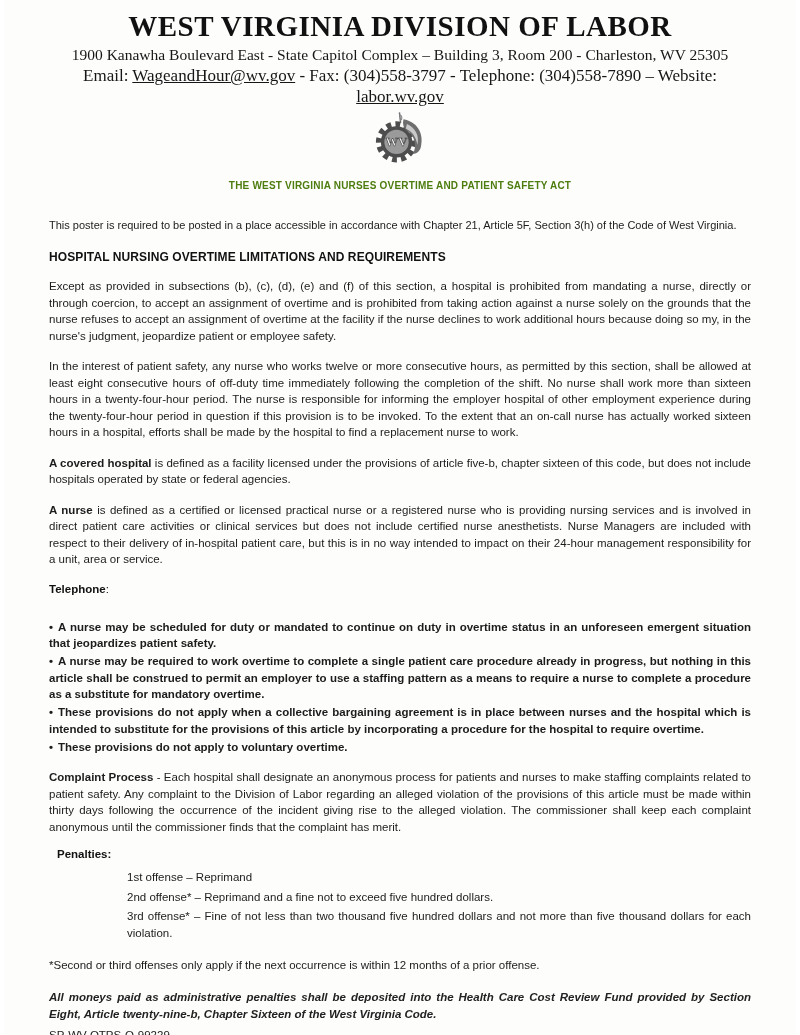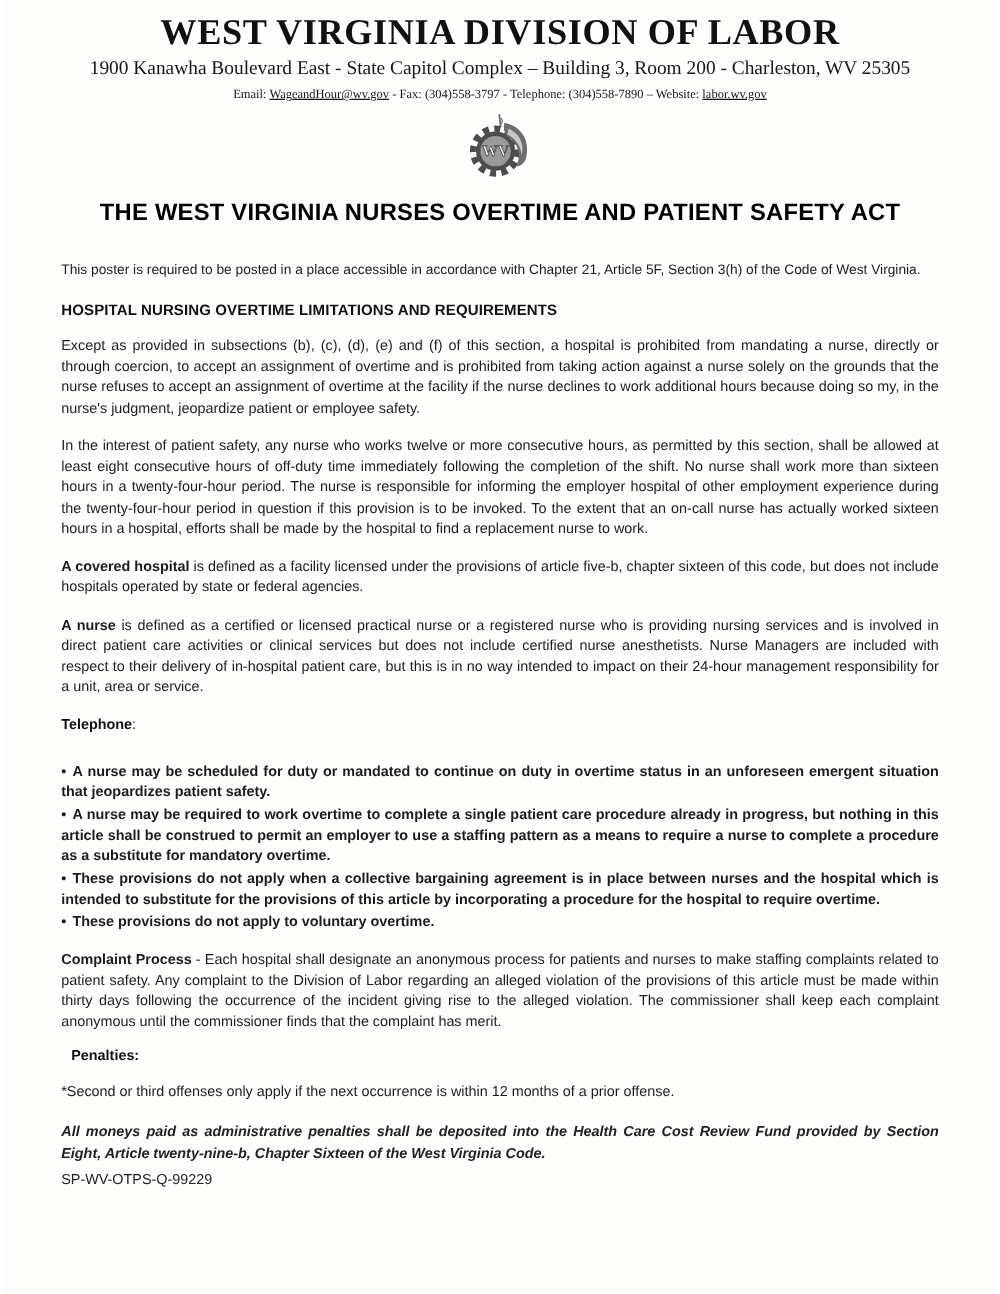--- a/index.html
+++ b/index.html
@@ -23,41 +23,41 @@
     letter-spacing: 0.5px;
     color: #111;
     line-height: 36px;
   }
   .letterhead .addr-line {
     font-size: 15.5px;
     line-height: 21px;
     color: #161616;
   }
   .letterhead .contact-line {
-    font-size: 10px;
+    font-size: 17px;
     line-height: 21px;
     color: #161616;
   }
   .letterhead a.doc-link {
     color: #161616;
     text-decoration: underline;
     cursor: pointer;
   }
 
   
   .logo-wrap { text-align: center; margin: 3px 0 2px 0; }
   .logo-wrap svg { display: inline-block; }
 
   
   .act-title {
     text-align: center;
-    font-size: 19px;
+    font-size: 10px;
     font-weight: bold;
     letter-spacing: 0.2px;
-    color: #000000;
+    color: #4d7c0f;
     margin-top: 8px;
   }
 
   
   .intro {
     margin-top: 27px;
     font-size: 11px;
     line-height: 15px;
     color: #1c1c1c;
   }
@@ -181,20 +181,25 @@
     <p class="bullet-item"><span class="bullet-glyph">•</span><span>A nurse may be scheduled for duty or mandated to continue on duty in overtime status in an unforeseen emergent situation that jeopardizes patient safety.</span></p>
     <p class="bullet-item"><span class="bullet-glyph">•</span><span>A nurse may be required to work overtime to complete a single patient care procedure already in progress, but nothing in this article shall be construed to permit an employer to use a staffing pattern as a means to require a nurse to complete a procedure as a substitute for mandatory overtime.</span></p>
     <p class="bullet-item"><span class="bullet-glyph">•</span><span>These provisions do not apply when a collective bargaining agreement is in place between nurses and the hospital which is intended to substitute for the provisions of this article by incorporating a procedure for the hospital to require overtime.</span></p>
     <p class="bullet-item"><span class="bullet-glyph">•</span><span>These provisions do not apply to voluntary overtime.</span></p>
   </div>
 
   <p class="body-text"><span class="lead-bold">Complaint Process</span><span> - Each hospital shall designate an anonymous process for patients and nurses to make staffing complaints related to patient safety. Any complaint to the Division of Labor regarding an alleged violation of the provisions of this article must be made within thirty days following the occurrence of the incident giving rise to the alleged violation. The commissioner shall keep each complaint anonymous until the commissioner finds that the complaint has merit.</span></p>
 
   <div class="penalties-heading">Penalties:</div>
 
+  <div class="penalty-list">
+    <p class="penalty-item">1st offense – Reprimand</p>
+    <p class="penalty-item">2nd offense* – Reprimand and a fine not to exceed five hundred dollars.</p>
+    <p class="penalty-item">3rd offense* – Fine of not less than two thousand five hundred dollars and not more than five thousand dollars for each violation.</p>
+  </div>
 
   <div class="footnote">*Second or third offenses only apply if the next occurrence is within 12 months of a prior offense.</div>
 
   <p class="fund-note">All moneys paid as administrative penalties shall be deposited into the Health Care Cost Review Fund provided by Section Eight, Article twenty-nine-b, Chapter Sixteen of the West Virginia Code.</p>
 
   <div class="form-number">SP-WV-OTPS-Q-99229</div>
 
 </div>
 
 </body></html>

